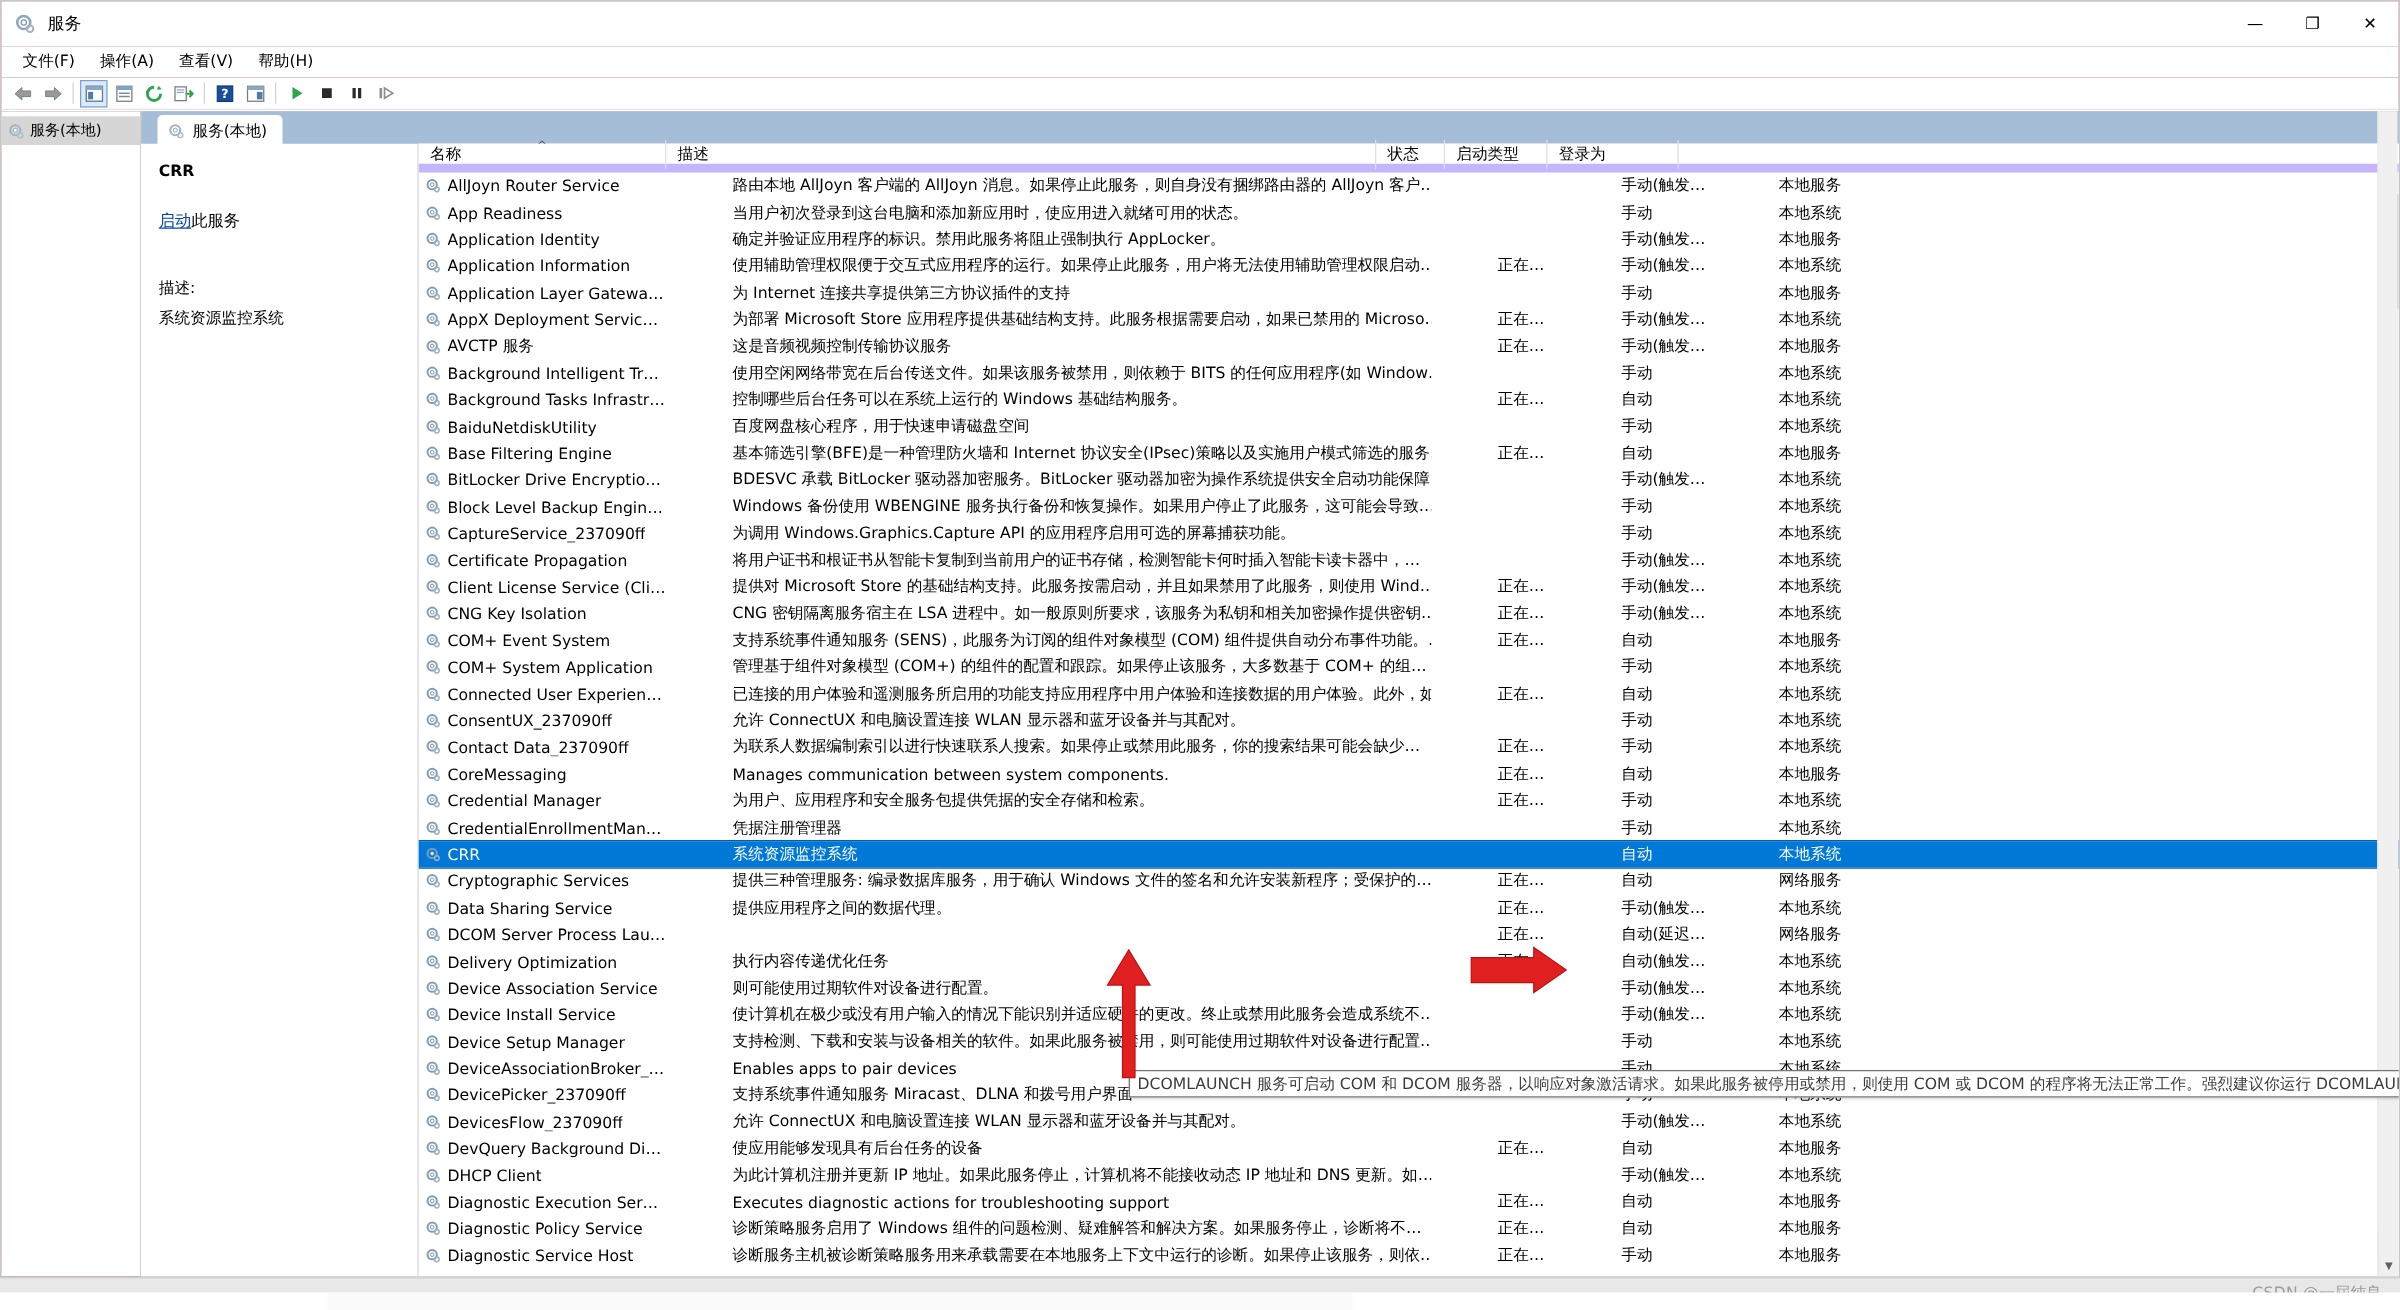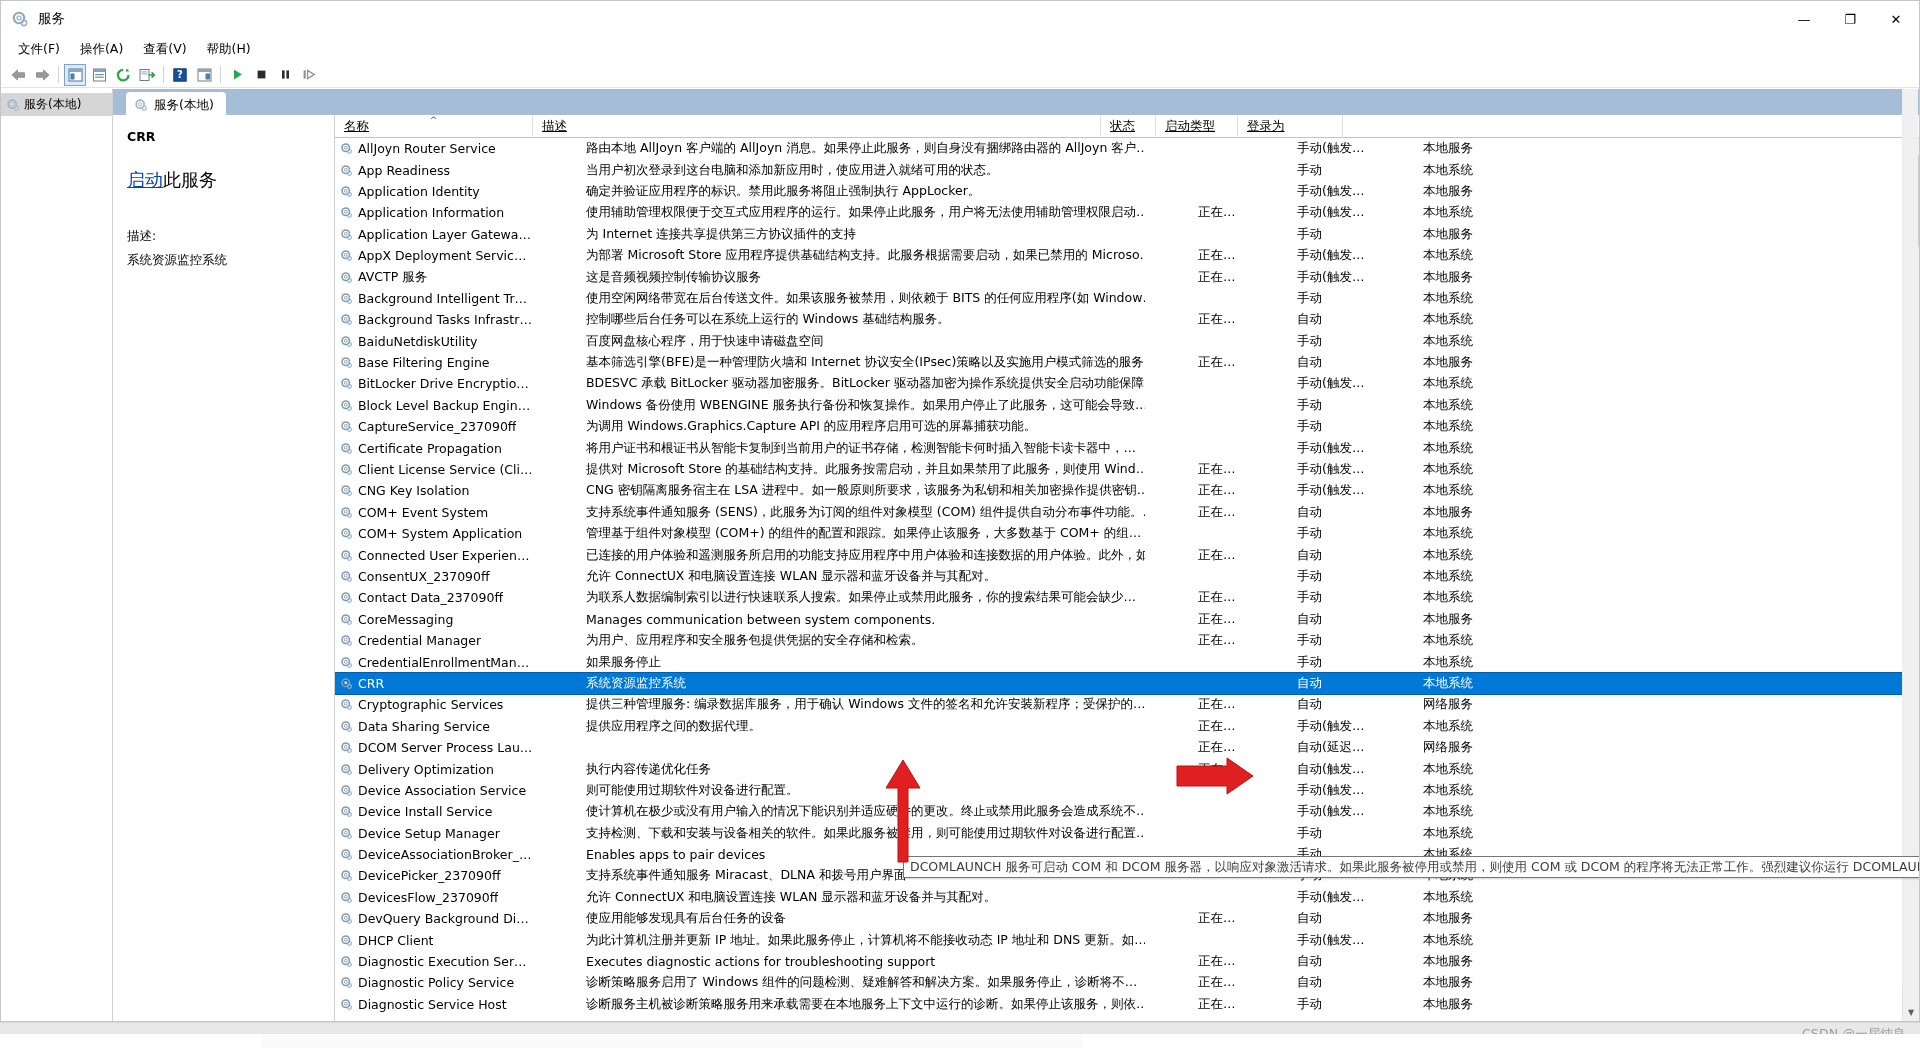--- a/index.html
+++ b/index.html
@@ -153,21 +153,21 @@
     border-right: 1px solid #cfcfcf;
     padding: 14px 14px 0 14px;
     background: #ffffff;
   }
   #detail-service-name {
     font-weight: bold;
     font-size: 12.5px;
     margin-bottom: 24px;
   }
   #detail-action-line {
-    font-size: 18px;
+    font-size: 13px;
     margin-bottom: 36px;
   }
   #detail-action-link {
     color: #0645ad;
     text-decoration: underline;
     cursor: pointer;
   }
   #detail-desc-label {
     font-size: 12.5px;
     margin-bottom: 6px;
@@ -182,24 +182,23 @@
     display: flex; flex-direction: column;
     min-width: 0;
     position: relative;
     background: #ffffff;
   }
   
   #col-headers {
     display: flex;
     height: 23px; flex: 0 0 23px;
     background: #ffffff;
-    border-bottom: 1px solid #c4b5fd;
+    border-bottom: 7px solid #c4b5fd;
     font-size: 12.5px;
     align-items: center;
-    text-decoration: underline;
   }
   .col-h {
     height: 23px;
     display: flex; align-items: center;
     padding-left: 9px;
     border-right: 1px solid #e0e0e0;
     position: relative;
     cursor: default;
     white-space: nowrap;
     overflow: hidden;
@@ -943,21 +942,21 @@
                   <div class="cell name c-name">
                     <span class="gear-wrap">
                       <svg width="13" height="13" viewBox="0 0 14 14">
                         <circle cx="6.2" cy="6.2" r="4" fill="none" stroke="#7f9bb5" stroke-width="1.7"></circle>
                         <circle cx="6.2" cy="6.2" r="1.6" fill="#ffffff" stroke="#6f8aa2" stroke-width="0.8"></circle>
                         <circle cx="10.2" cy="10.2" r="2" fill="none" stroke="#9ab0c3" stroke-width="1.3"></circle>
                       </svg>
                     </span>
                     <span class="nm">CredentialEnrollmentMana…</span>
                   </div>
-                  <div class="cell desc c-desc">如果服务停止</div>
+                  <div class="cell desc c-desc">凭据注册管理器</div>
                   <div class="cell status c-status"></div>
                   <div class="cell startup c-startup">手动</div>
                   <div class="cell logon c-logon">本地系统</div>
                   <div class="cell c-rest"></div>
                 </div>
                 <div class="svc-row selected">
                   <div class="cell name c-name">
                     <span class="gear-wrap">
                       <svg width="13" height="13" viewBox="0 0 14 14">
                         <circle cx="6.2" cy="6.2" r="4" fill="none" stroke="#7f9bb5" stroke-width="1.7"></circle>

